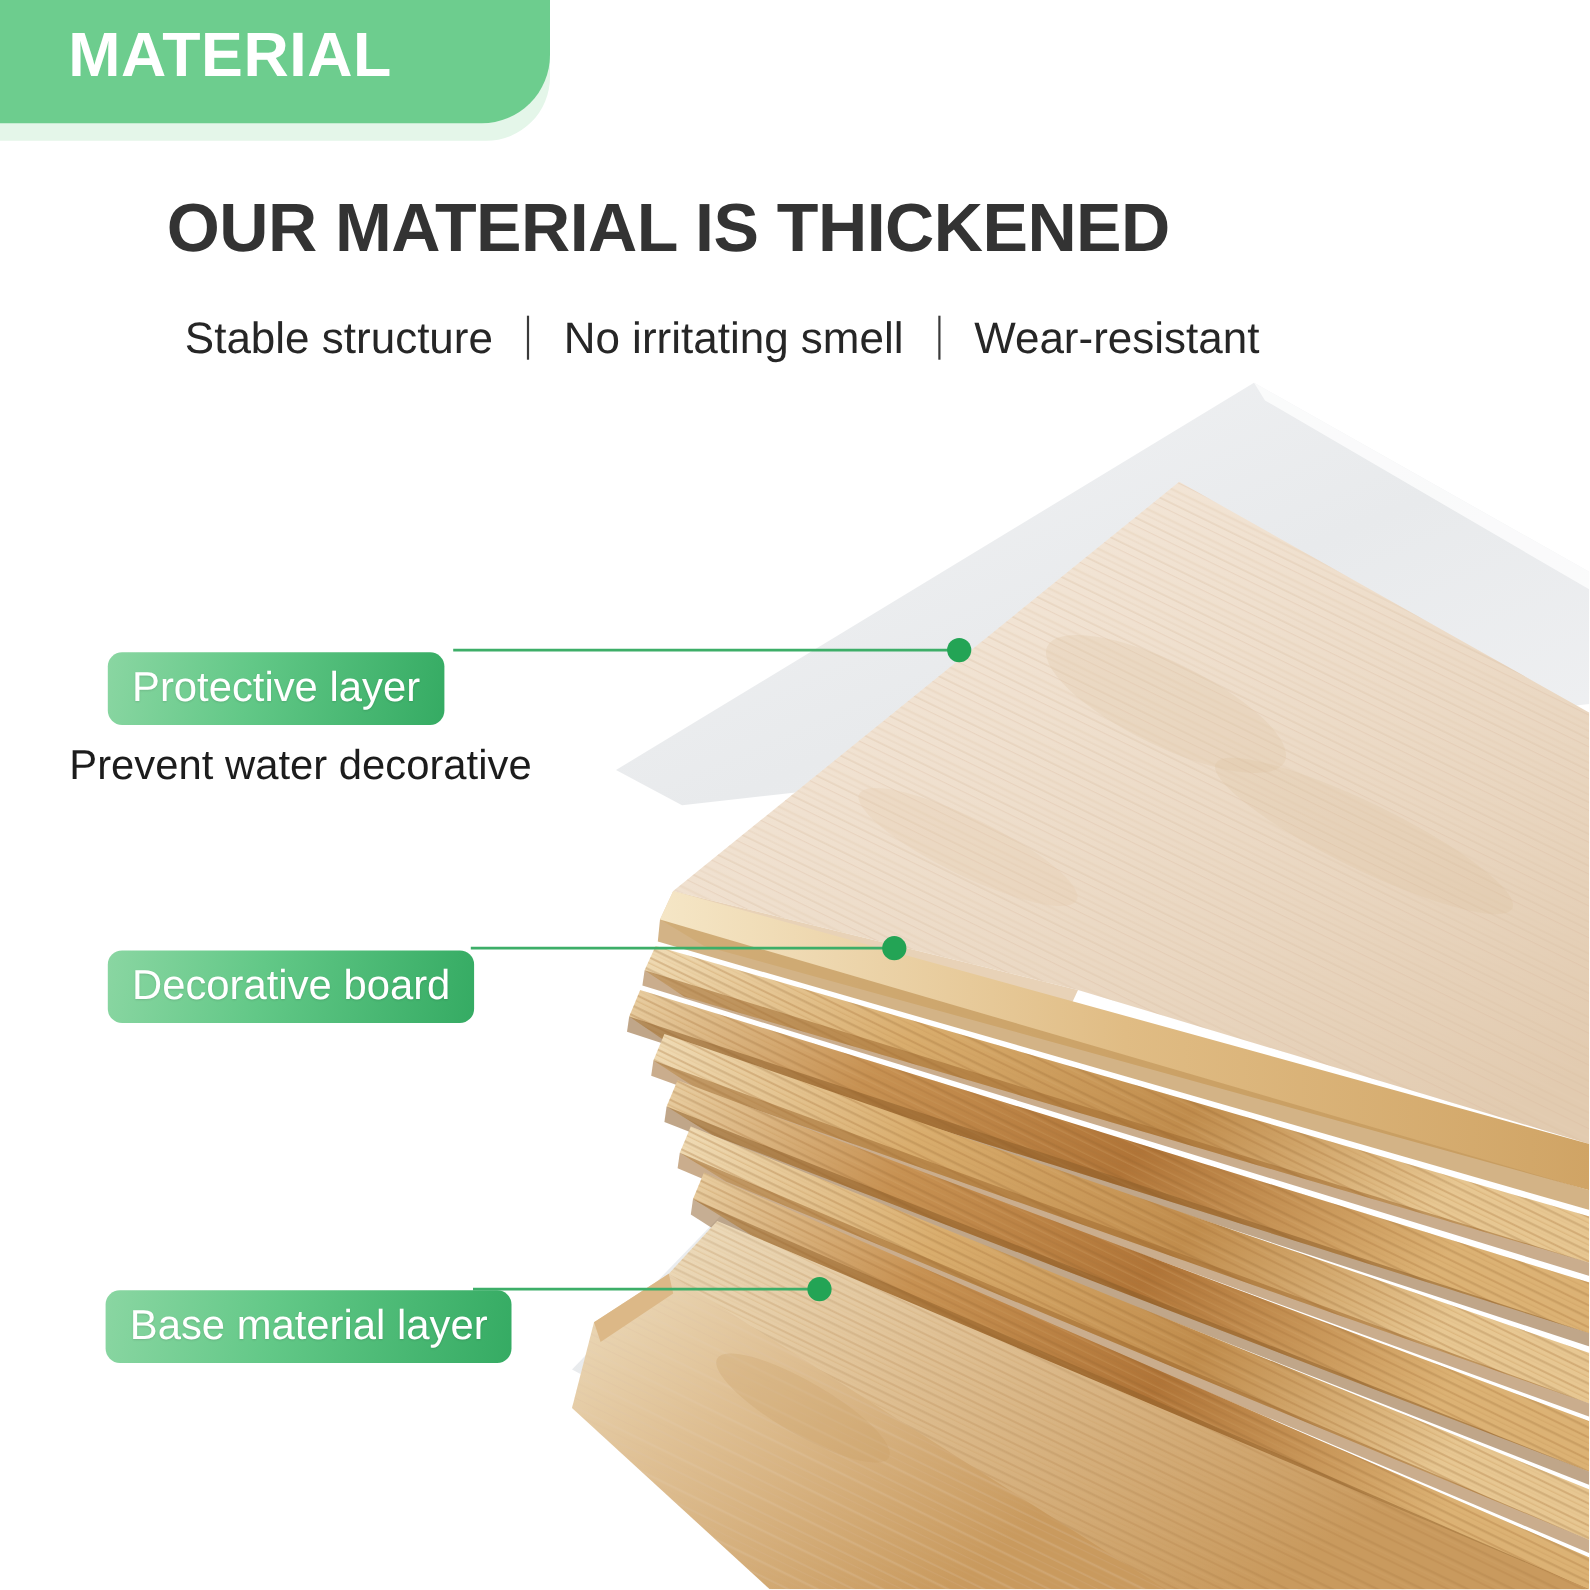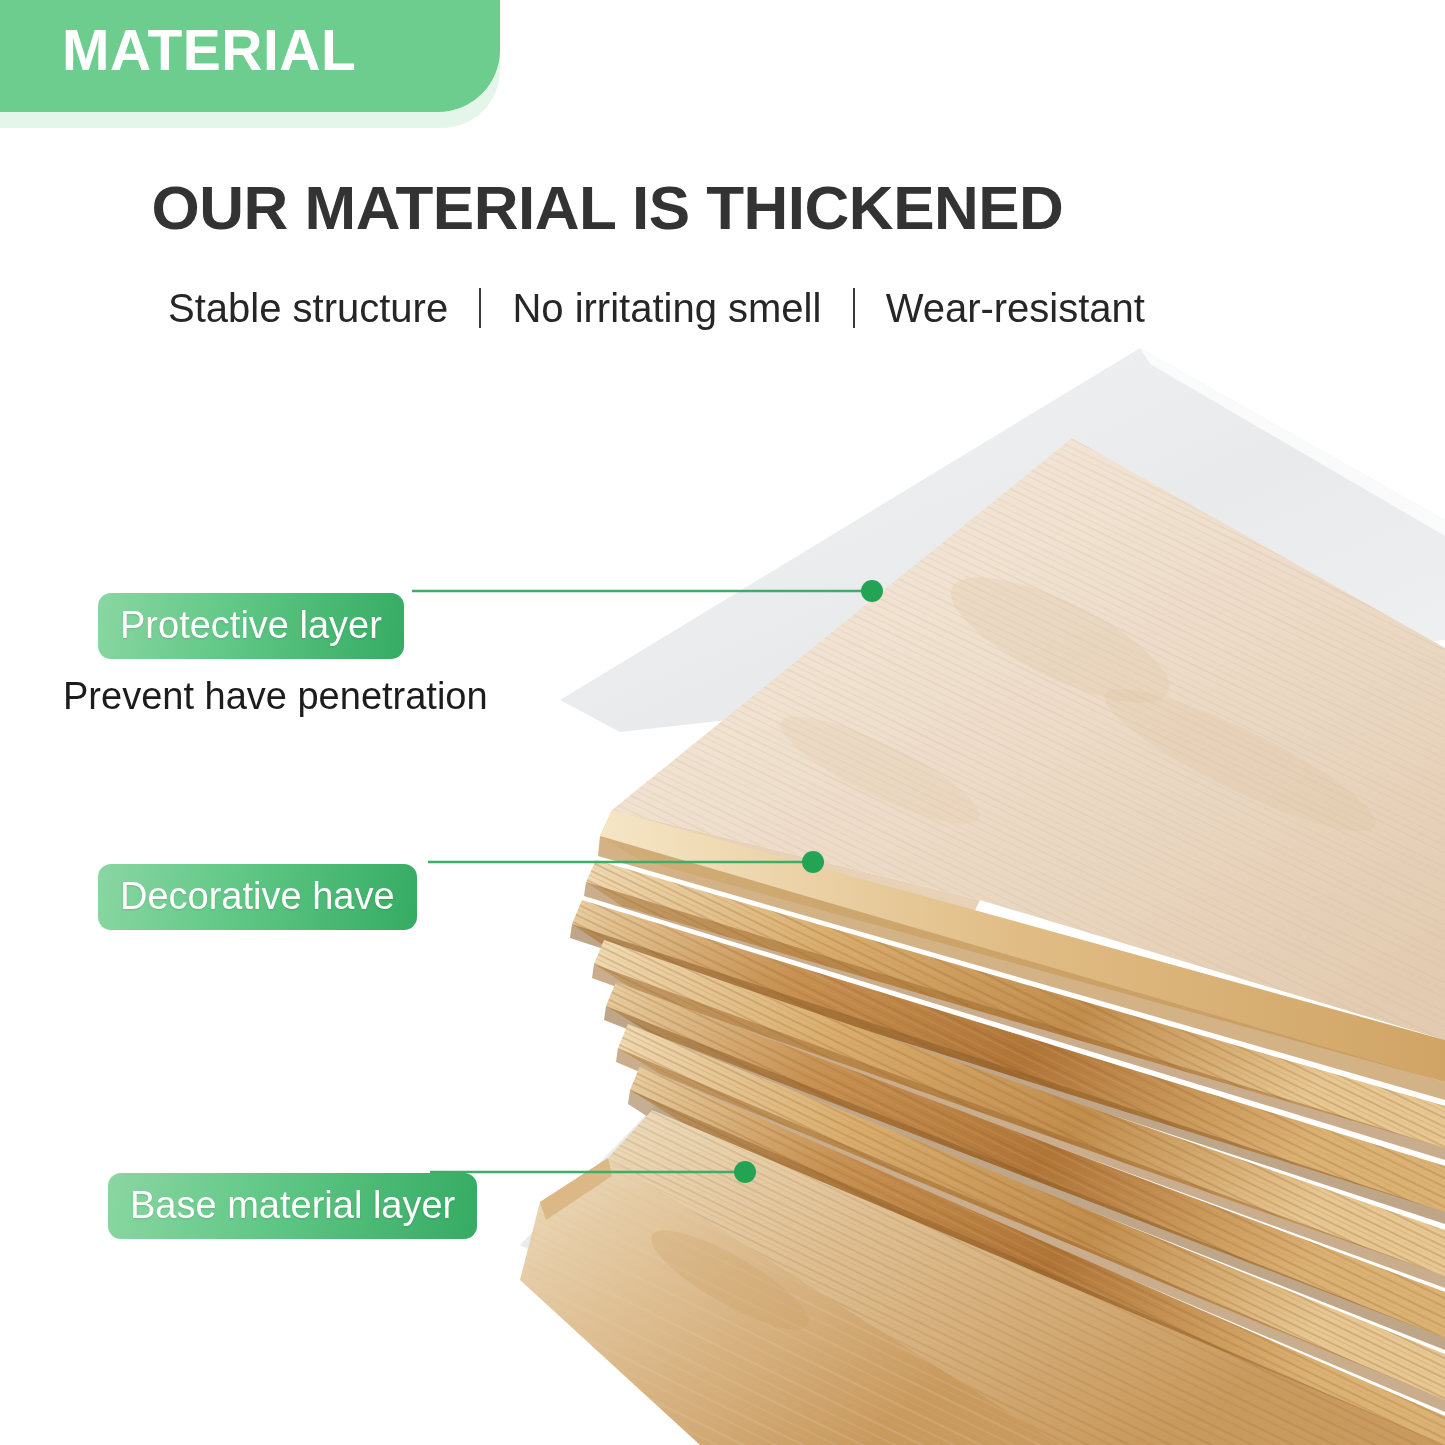--- a/index.html
+++ b/index.html
@@ -80,21 +80,21 @@
     margin-top:32px;
   }
   .desc {
     font-size:38px; color:#1c1c1c; line-height:47px;
     white-space:nowrap; margin-top:14px;
   }
   #callout-protective { left:98px; top:561px; }
   #callout-protective .desc { margin-left:-35px; }
   #callout-decorative { left:98px; top:832px; }
   #callout-decorative .desc { margin-left:-44px; white-space:normal; width:560px; text-align:center; }
-  #callout-base { left:108px; top:1141px; }
+  #callout-base { left:96px; top:1141px; }
   #callout-base .desc { margin-left:-35px; }
 
   
   #connectors { position:absolute; left:0; top:0; width:1445px; height:1445px; pointer-events:none; }
 </style>
 </head>
 <body>
 
 <div id="banner-wrap">
   <div id="banner-shadow"></div>
@@ -247,22 +247,22 @@
     <circle cx="813" cy="862" r="11" fill="#23a455"></circle>
   </g>
   <g>
     <line x1="430" y1="1172" x2="739" y2="1172" stroke="#3dae68" stroke-width="2.5"></line>
     <circle cx="745" cy="1172" r="11" fill="#23a455"></circle>
   </g>
 </svg>
 
 <div class="callout" id="callout-protective">
   <div class="pill">Protective layer</div>
-  <div class="desc">Prevent have penetration</div>
+  <div class="desc">Prevent water decorative</div>
 </div>
 
 <div class="callout" id="callout-decorative">
-  <div class="pill">Decorative have</div>
+  <div class="pill">Decorative board</div>
 </div>
 
 <div class="callout" id="callout-base">
   <div class="pill">Base material layer</div>
 </div>
 
 </body></html>

